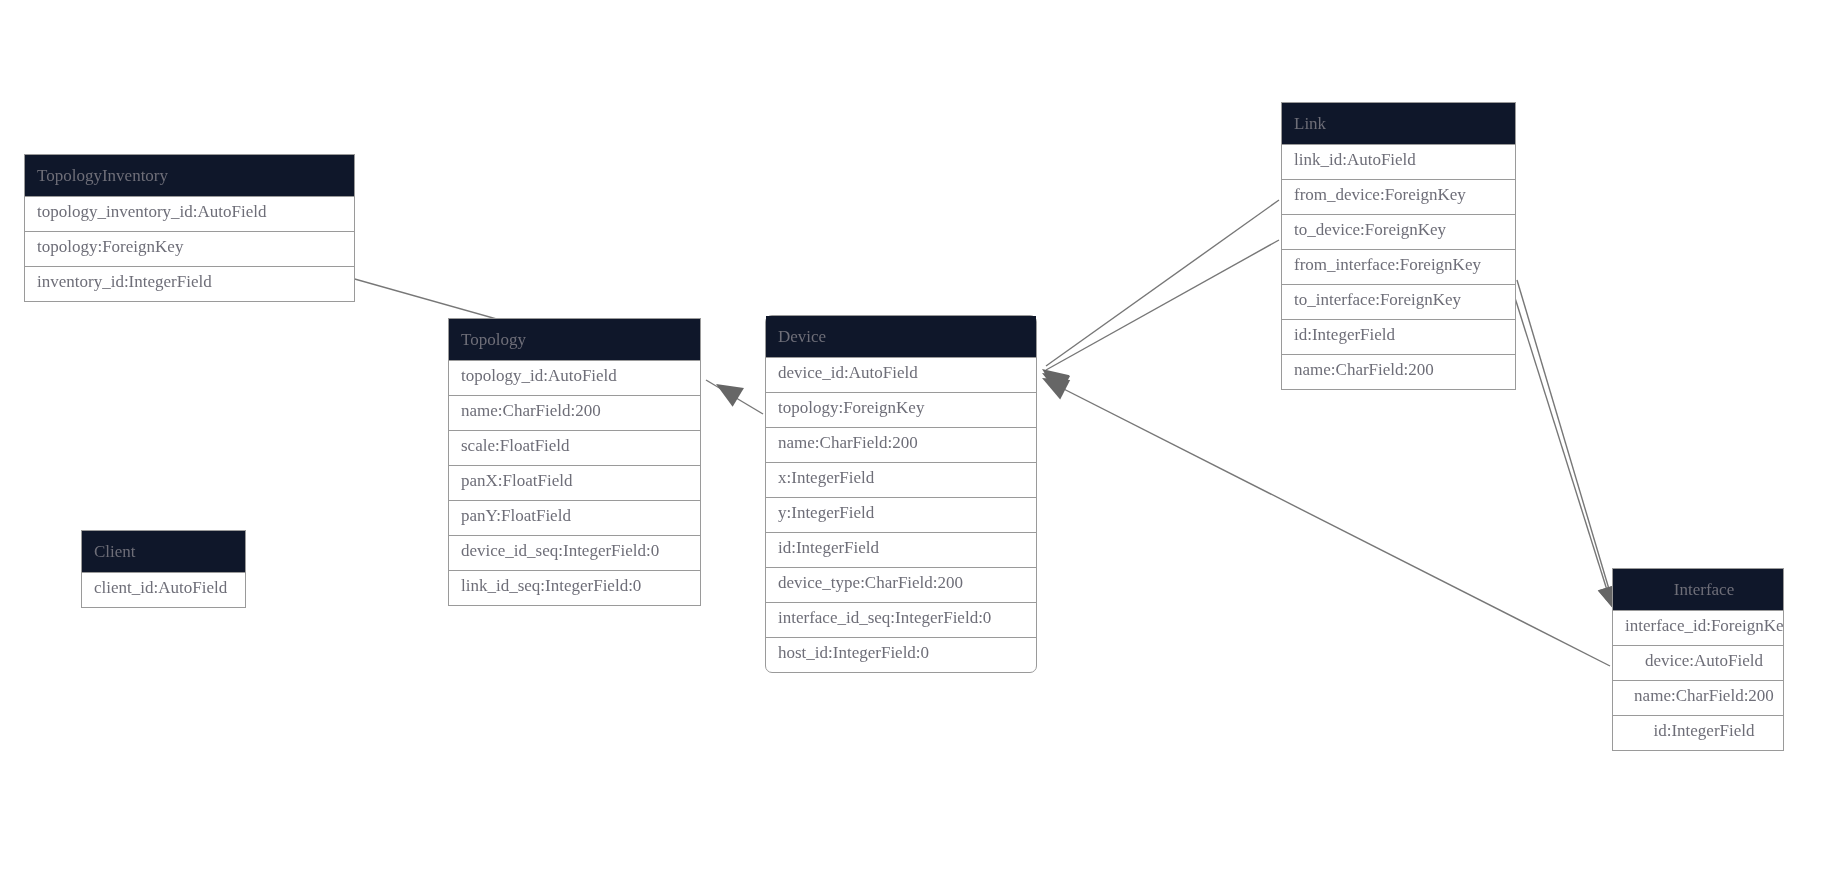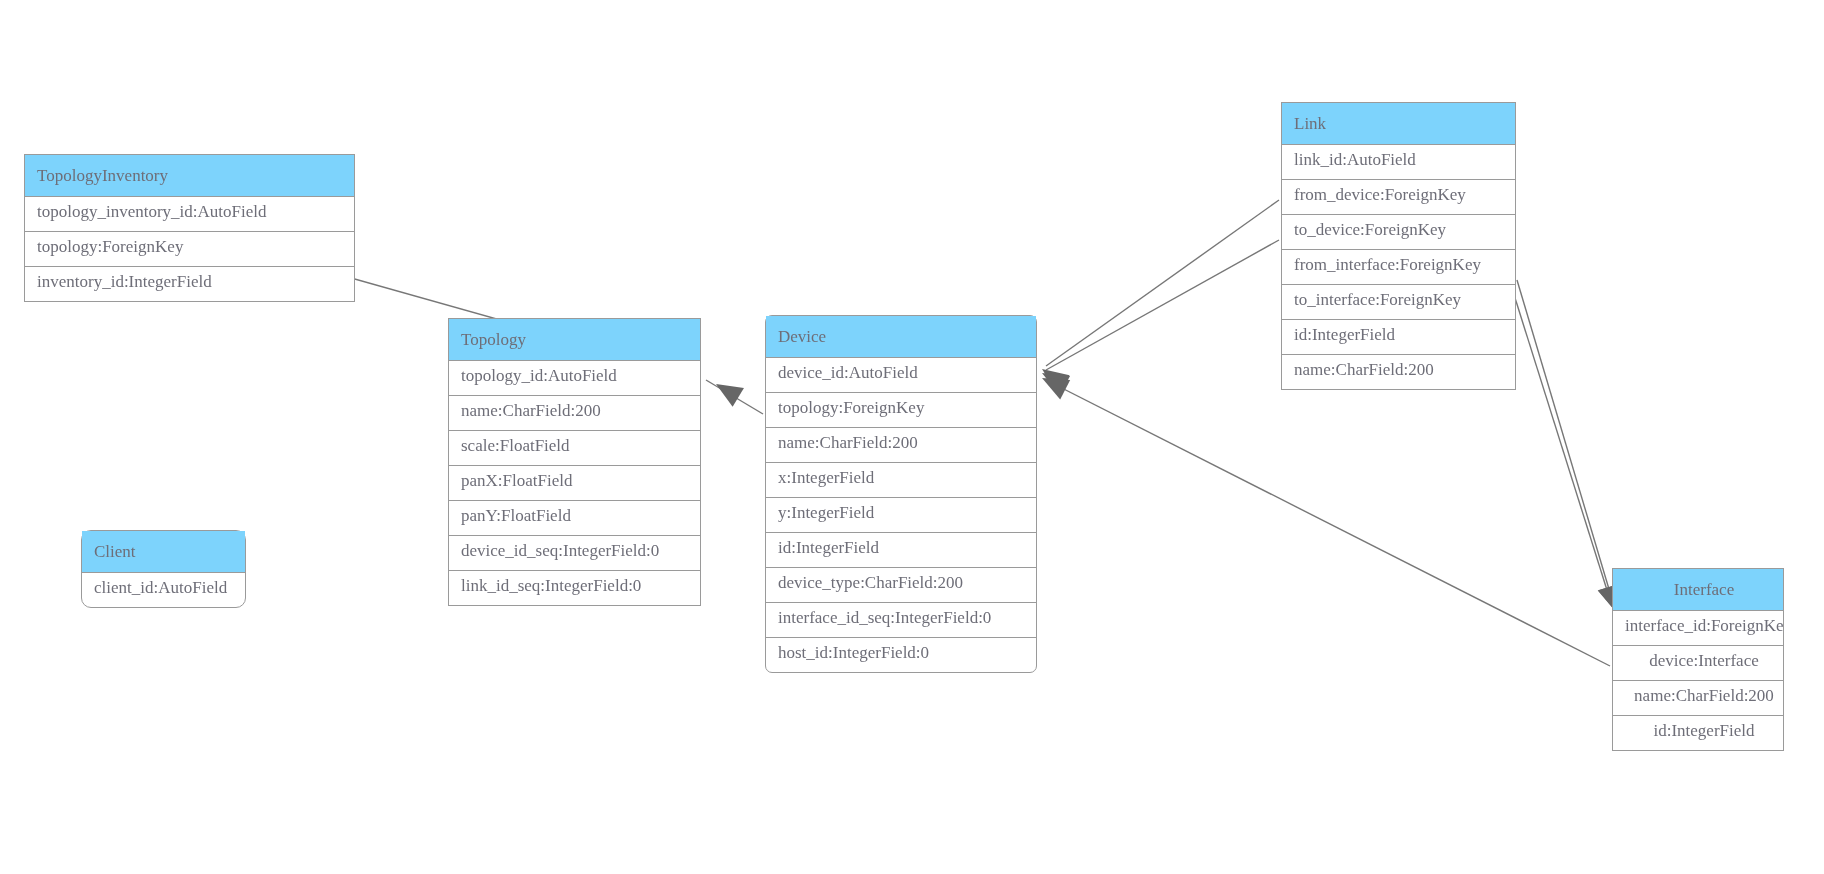--- a/index.html
+++ b/index.html
@@ -27,21 +27,21 @@
   }
   .entity {
     position: absolute;
     box-sizing: border-box;
     border: 1px solid #9a9a9a;
     background: #ffffff;
     z-index: 5;
   }
   .entity-header {
     box-sizing: border-box;
-    background: #7dd3fc;
+    background: #0f172a;
     border-bottom: 1px solid #9a9a9a;
     color: #6e6e78;
     font-size: 17px;
     line-height: 1;
     padding: 12px 0 12px 12px;
     white-space: nowrap;
     overflow: hidden;
     font-family: Liberation Serif, serif;
   }
   .entity-rows {
@@ -99,21 +99,21 @@
 
   <div id="entity-layer">
       <div class="entity" style="left: 24px; top: 154px; width: 331px;">
         <div class="entity-header">TopologyInventory</div>
         <div class="entity-rows">
           <div class="entity-row">topology_inventory_id:AutoField</div>
           <div class="entity-row">topology:ForeignKey</div>
           <div class="entity-row">inventory_id:IntegerField</div>
         </div>
       </div>
-      <div class="entity" style="left: 81px; top: 530px; width: 165px; border-radius: 10px;">
+      <div class="entity" style="left: 81px; top: 530px; width: 165px;">
         <div class="entity-header">Client</div>
         <div class="entity-rows">
           <div class="entity-row">client_id:AutoField</div>
         </div>
       </div>
       <div class="entity" style="left: 448px; top: 318px; width: 253px;">
         <div class="entity-header">Topology</div>
         <div class="entity-rows">
           <div class="entity-row">topology_id:AutoField</div>
           <div class="entity-row">name:CharField:200</div>
@@ -147,20 +147,20 @@
           <div class="entity-row">from_interface:ForeignKey</div>
           <div class="entity-row">to_interface:ForeignKey</div>
           <div class="entity-row">id:IntegerField</div>
           <div class="entity-row">name:CharField:200</div>
         </div>
       </div>
       <div class="entity" style="left: 1612px; top: 568px; width: 172px; text-align: center;">
         <div class="entity-header">Interface</div>
         <div class="entity-rows">
           <div class="entity-row">interface_id:ForeignKey</div>
-          <div class="entity-row">device:Interface</div>
+          <div class="entity-row">device:AutoField</div>
           <div class="entity-row">name:CharField:200</div>
           <div class="entity-row">id:IntegerField</div>
         </div>
       </div>
     </div>
 
 </div>
 
 </body></html>

